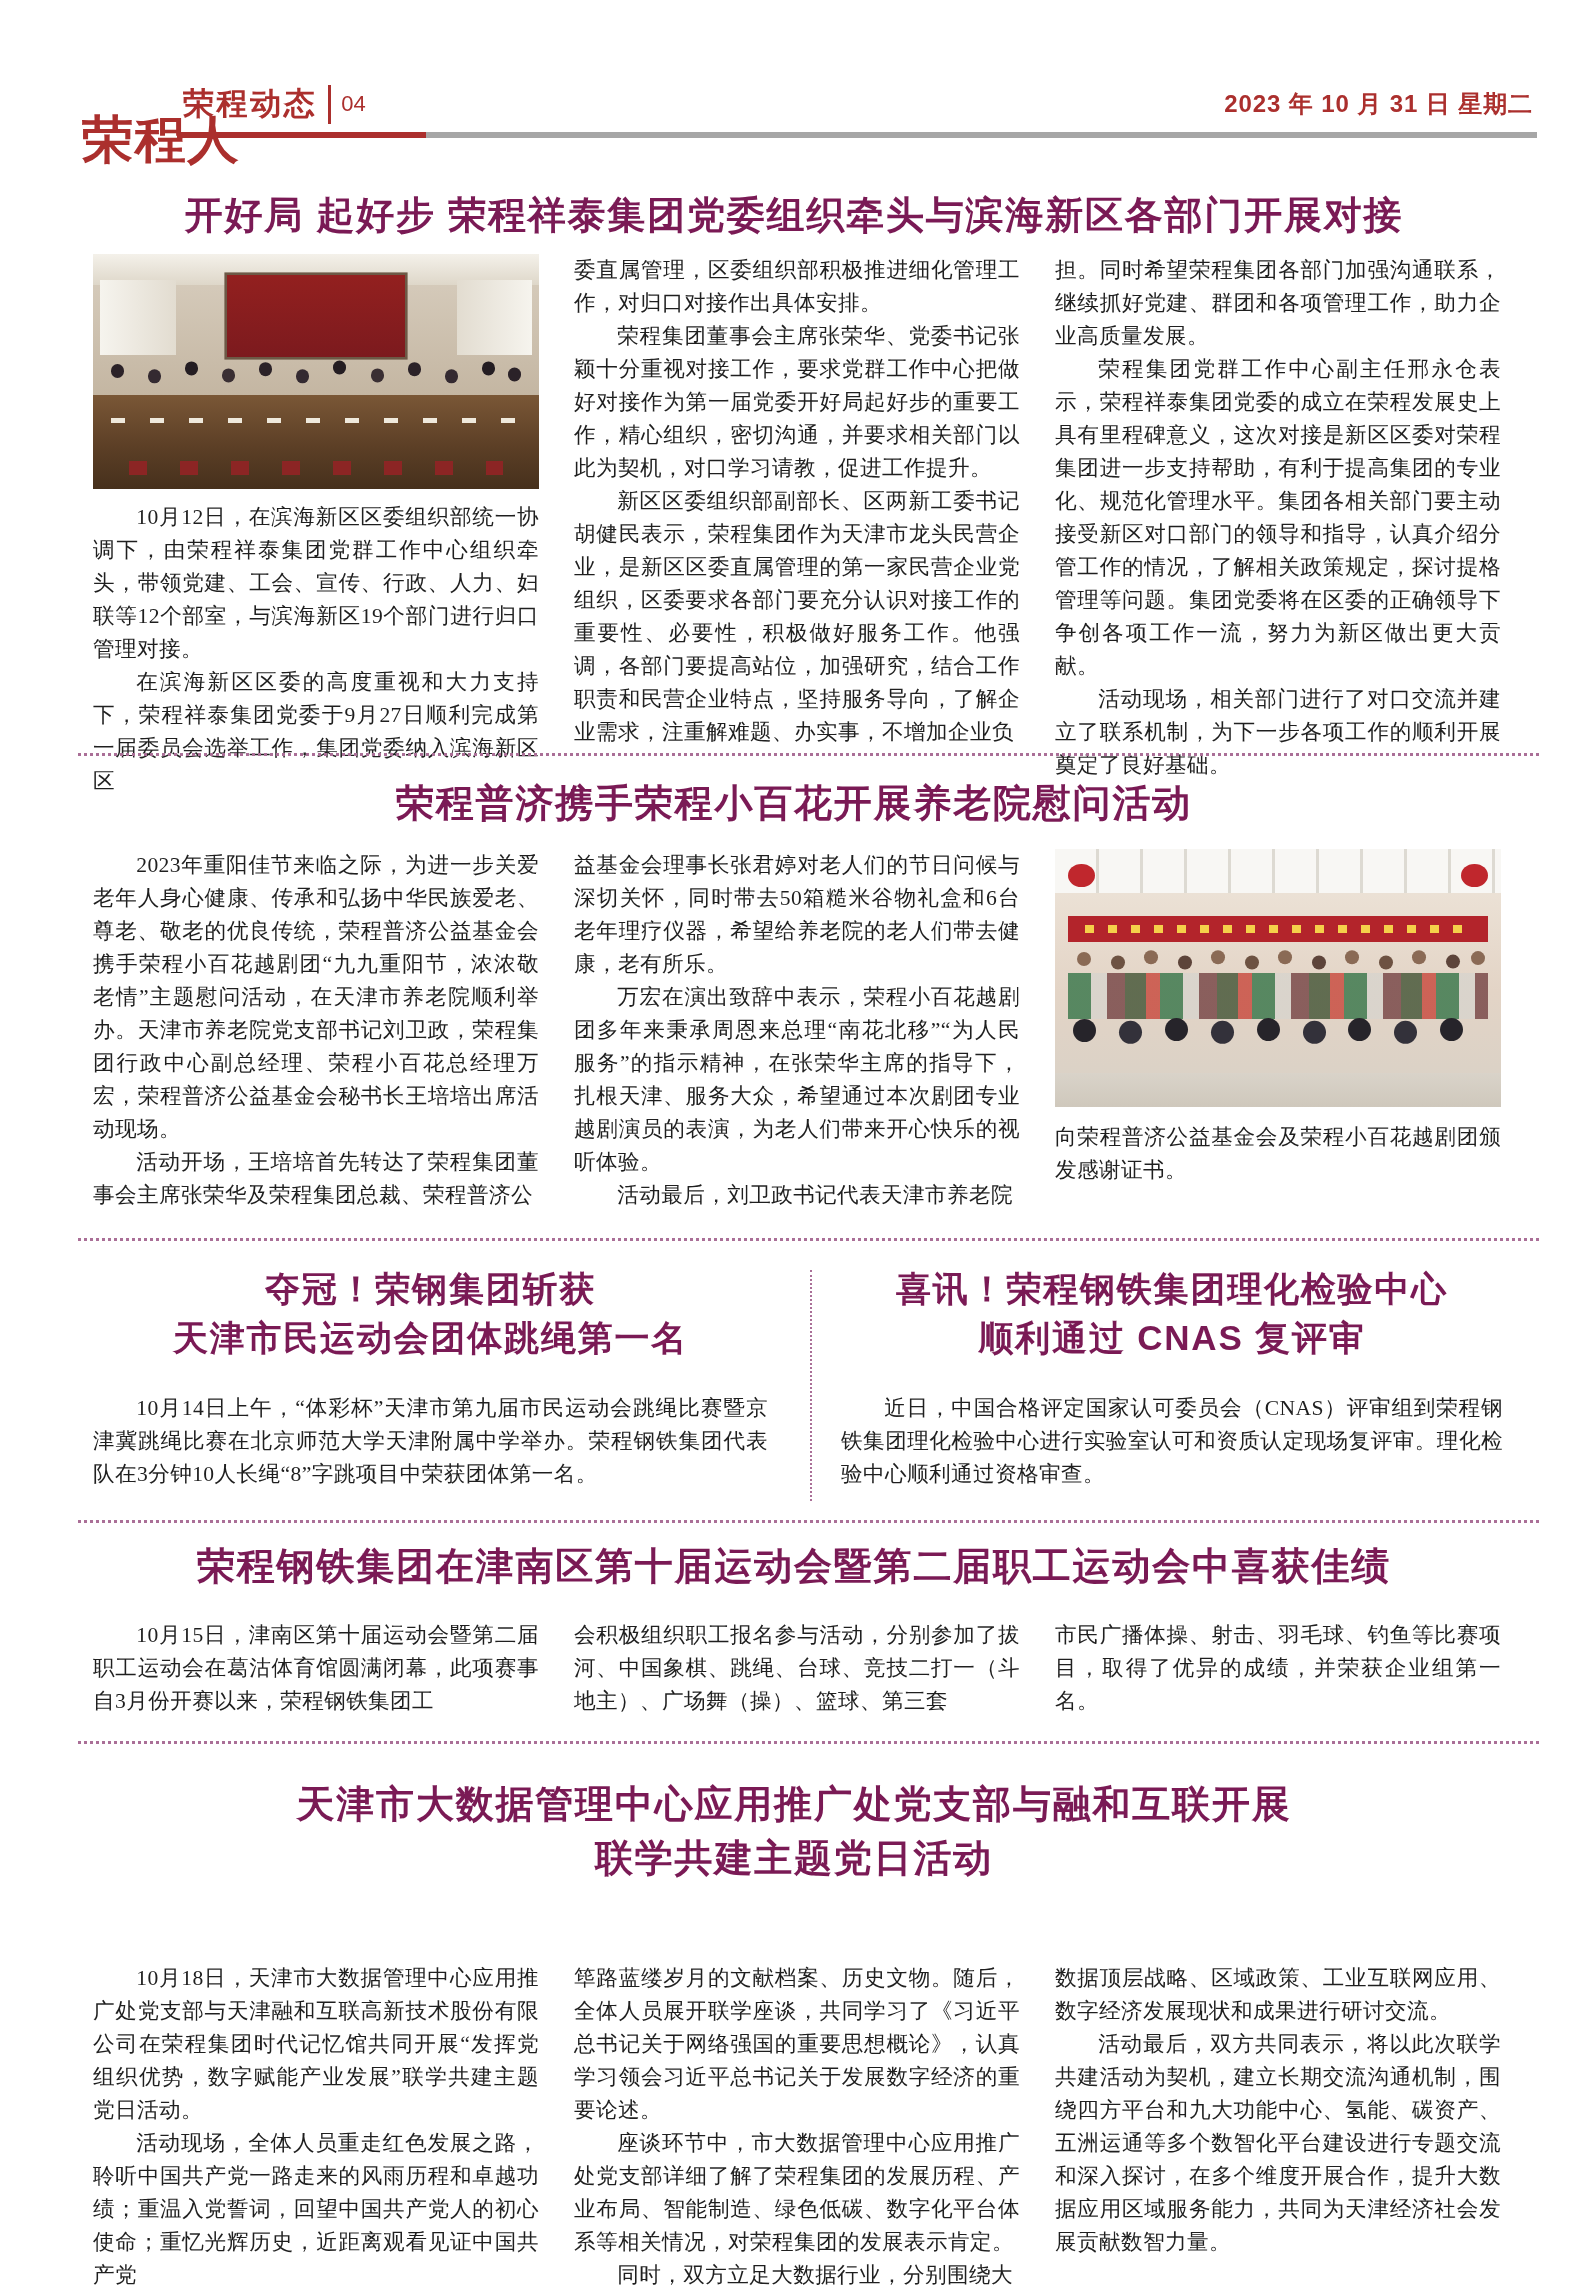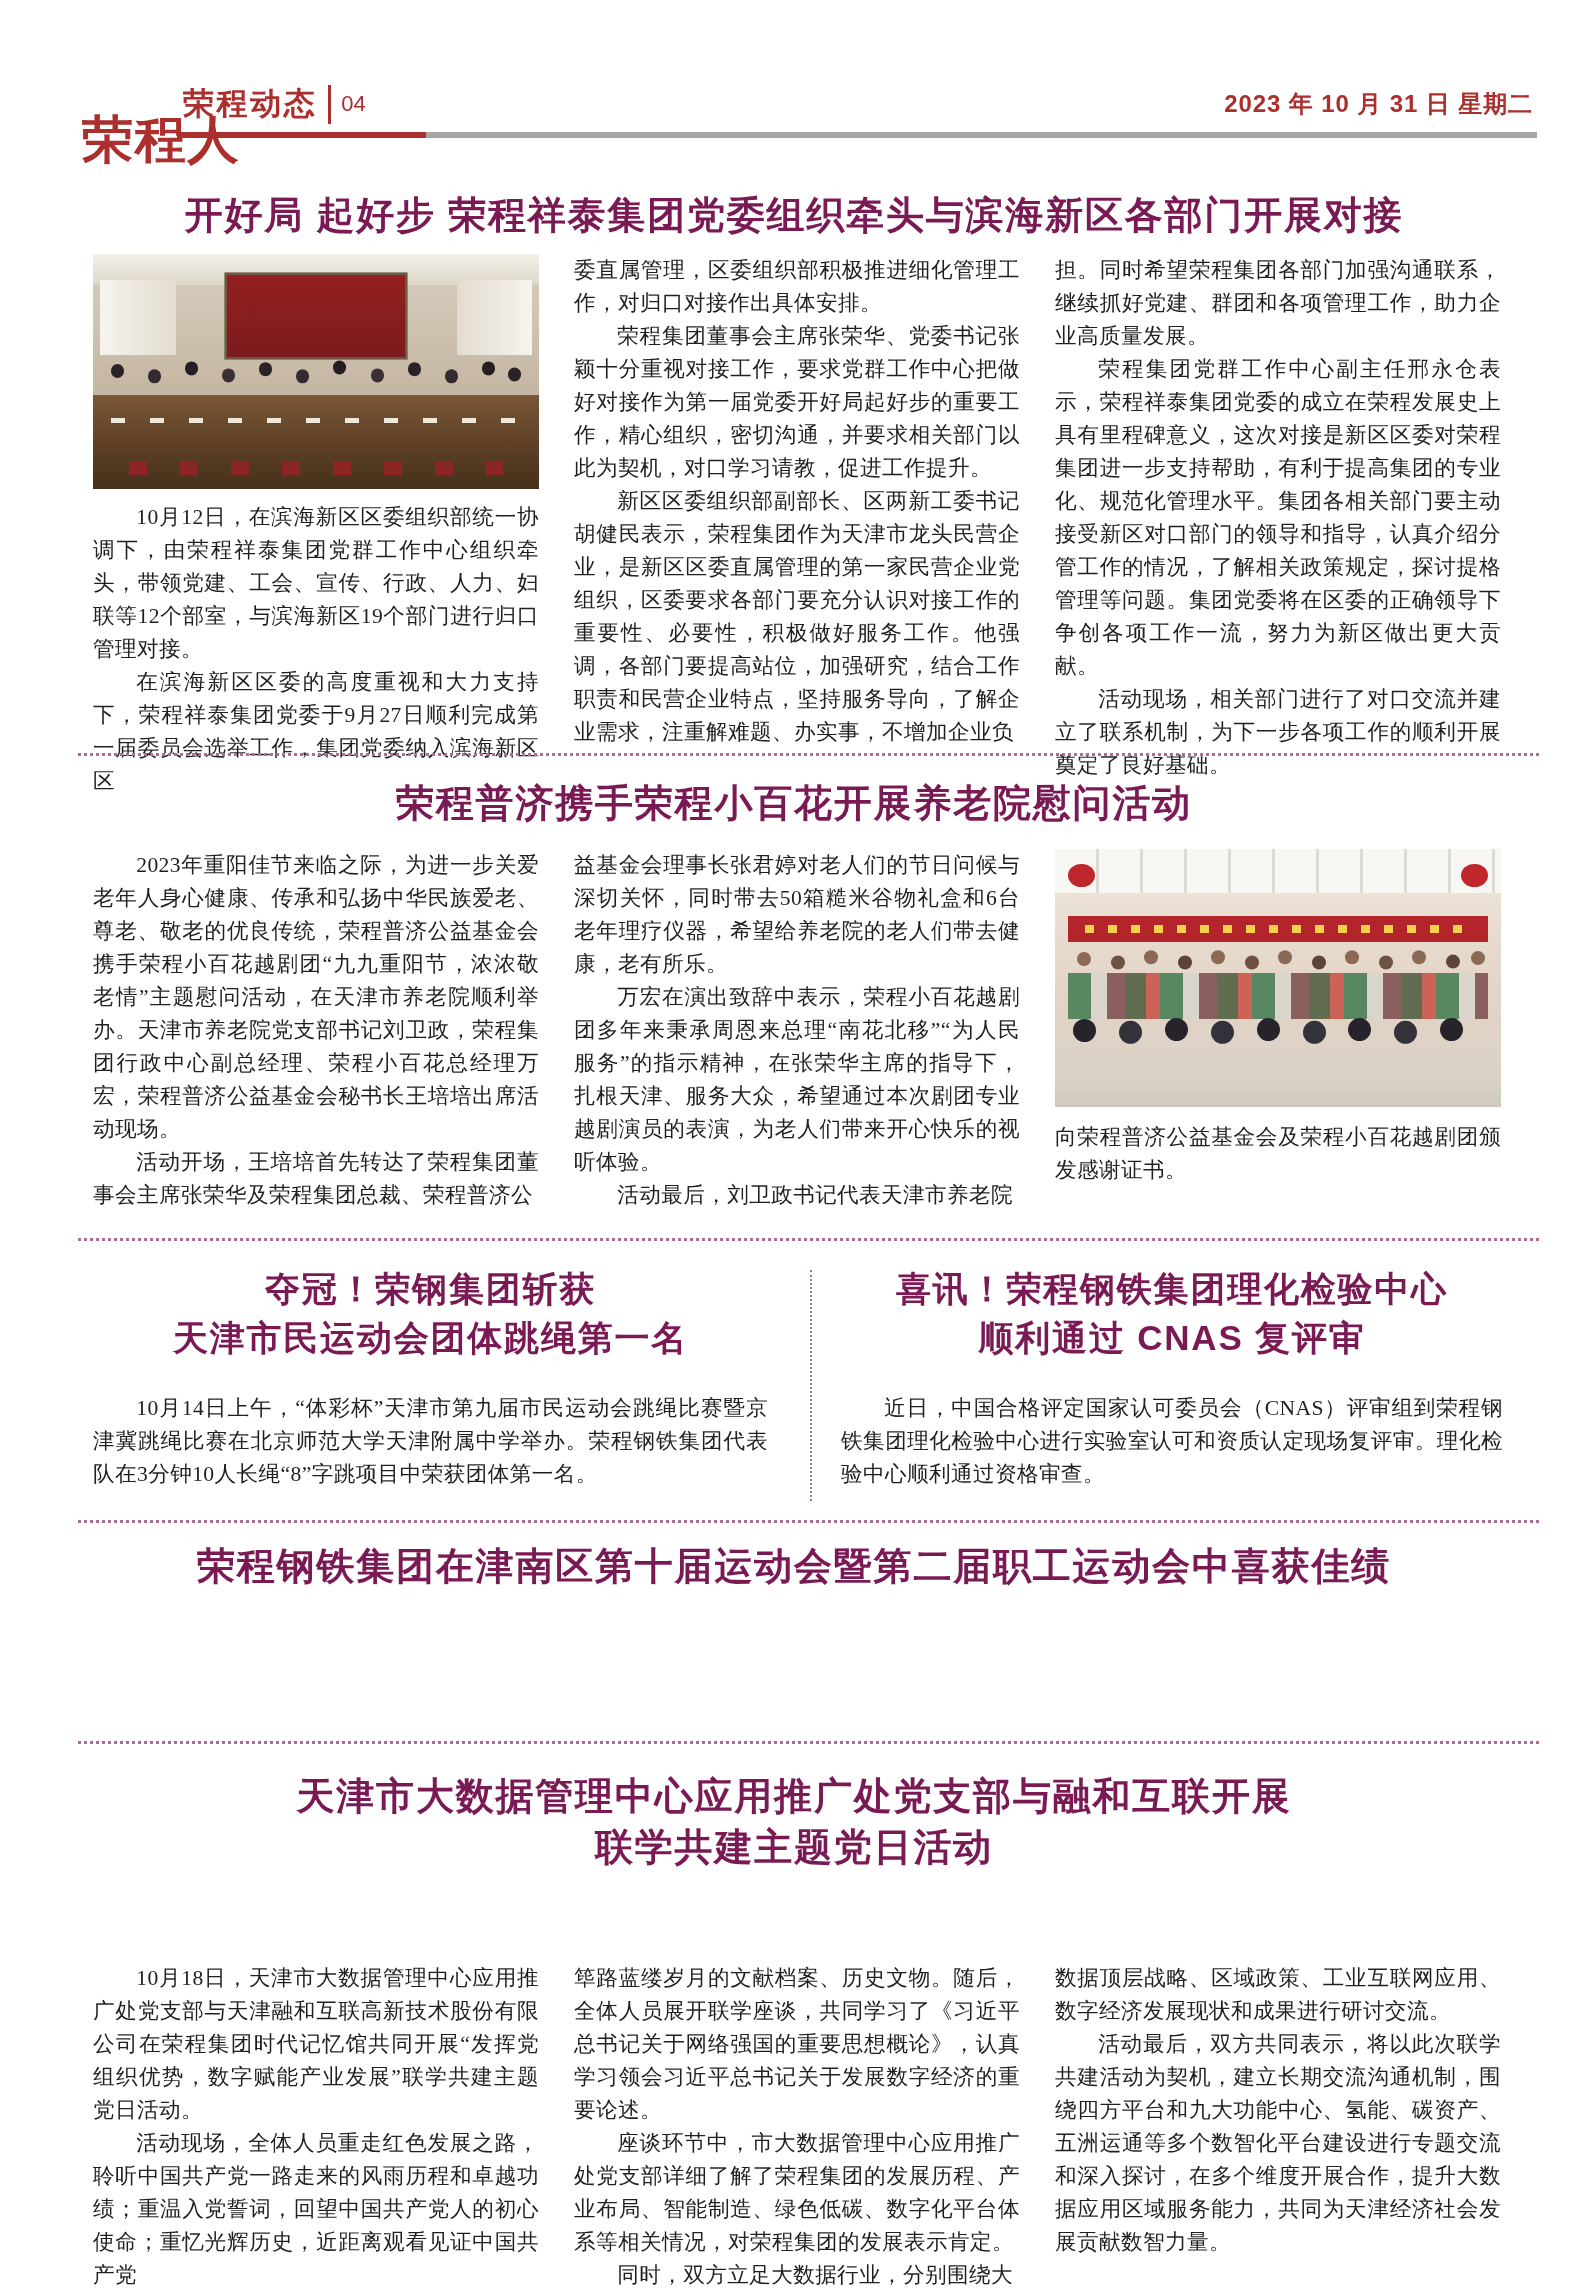--- a/index.html
+++ b/index.html
@@ -199,25 +199,36 @@
   <div class="abs" style="top:1264px; left:841px; width:662px;">
     <h2 class="headline h-md" style="margin:0;">喜讯！荣程钢铁集团理化检验中心</h2>
     <h2 class="headline h-md" style="margin:0;">顺利通过 CNAS 复评审</h2>
     <p class="body-p" style="margin-top:30px;">近日，中国合格评定国家认可委员会（CNAS）评审组到荣程钢铁集团理化检验中心进行实验室认可和资质认定现场复评审。理化检验中心顺利通过资格审查。</p>
   </div>
 
   <div class="abs hsep" style="top:1520px; left:78px; width:1461px;"></div>
 
   <h1 class="abs headline h-lg" style="top:1543px; left:79px; width:1430px;">荣程钢铁集团在津南区第十届运动会暨第二届职工运动会中喜获佳绩</h1>
 
+  <div class="abs cols" style="top:1619px; left:93px;">
+    <div class="col">
+      <p class="body-p">10月15日，津南区第十届运动会暨第二届职工运动会在葛沽体育馆圆满闭幕，此项赛事自3月份开赛以来，荣程钢铁集团工</p>
+    </div>
+    <div class="col">
+      <p class="body-p cont">会积极组织职工报名参与活动，分别参加了拔河、中国象棋、跳绳、台球、竞技二打一（斗地主）、广场舞（操）、篮球、第三套</p>
+    </div>
+    <div class="col">
+      <p class="body-p cont">市民广播体操、射击、羽毛球、钓鱼等比赛项目，取得了优异的成绩，并荣获企业组第一名。</p>
+    </div>
+  </div>
 
   <div class="abs hsep" style="top:1741px; left:78px; width:1461px;"></div>
 
   <div class="abs" style="top:1773px; left:79px; width:1430px;">
-    <h1 class="headline h-lg" style="margin:0;">天津市大数据管理中心应用推广处党支部与融和互联开展</h1>
+    <h1 class="headline h-lg" style="margin:8px;">天津市大数据管理中心应用推广处党支部与融和互联开展</h1>
     <h1 class="headline h-lg" style="margin:5.3px 0 0 0;">联学共建主题党日活动</h1>
   </div>
 
   <div class="abs cols" style="top:1962px; left:93px;">
     <div class="col">
       <p class="body-p">10月18日，天津市大数据管理中心应用推广处党支部与天津融和互联高新技术股份有限公司在荣程集团时代记忆馆共同开展“发挥党组织优势，数字赋能产业发展”联学共建主题党日活动。</p>
       <p class="body-p">活动现场，全体人员重走红色发展之路，聆听中国共产党一路走来的风雨历程和卓越功绩；重温入党誓词，回望中国共产党人的初心使命；重忆光辉历史，近距离观看见证中国共产党</p>
     </div>
     <div class="col">
       <p class="body-p cont">筚路蓝缕岁月的文献档案、历史文物。随后，全体人员展开联学座谈，共同学习了《习近平总书记关于网络强国的重要思想概论》，认真学习领会习近平总书记关于发展数字经济的重要论述。</p>

